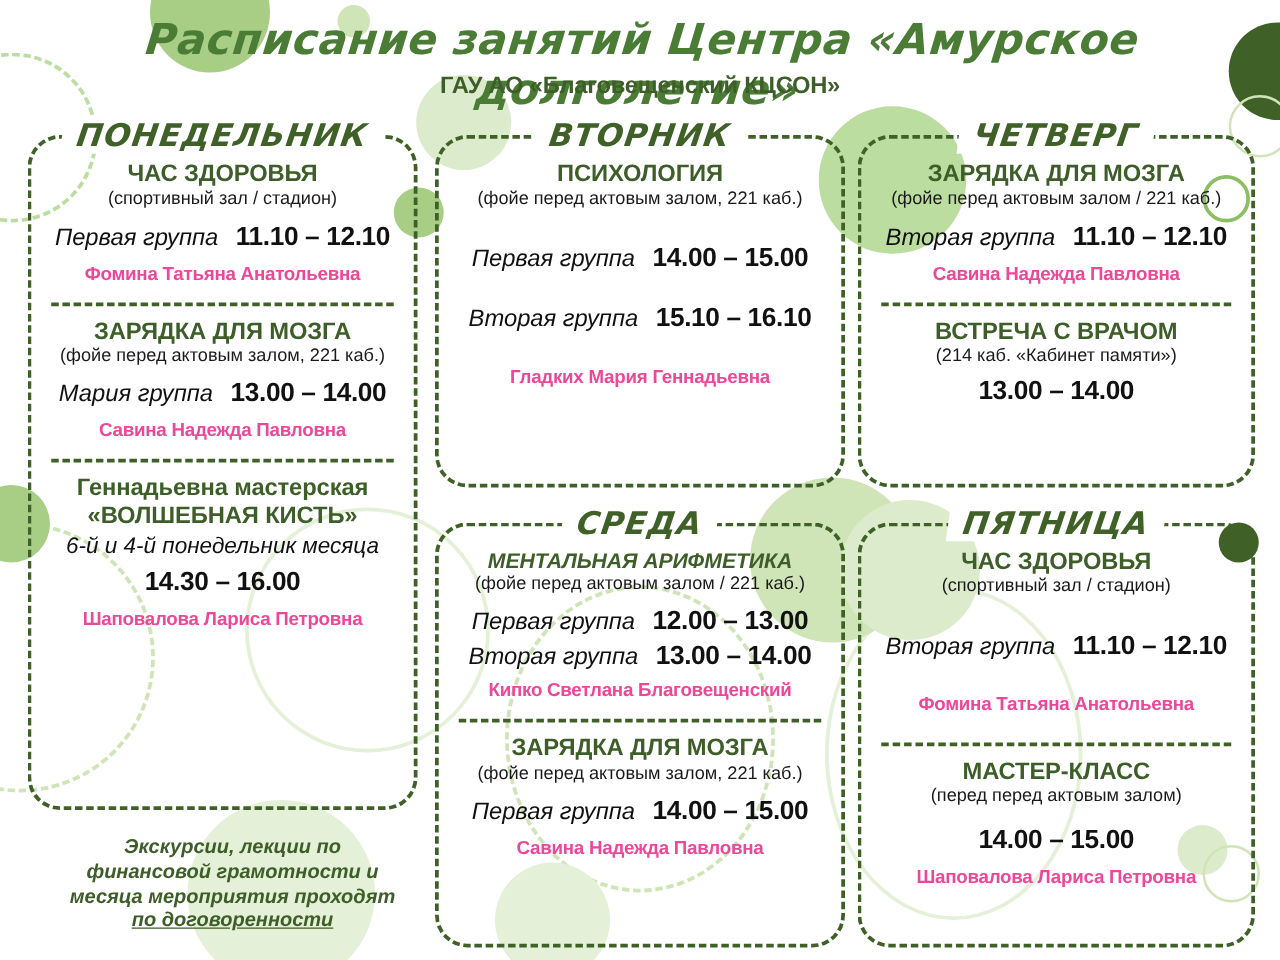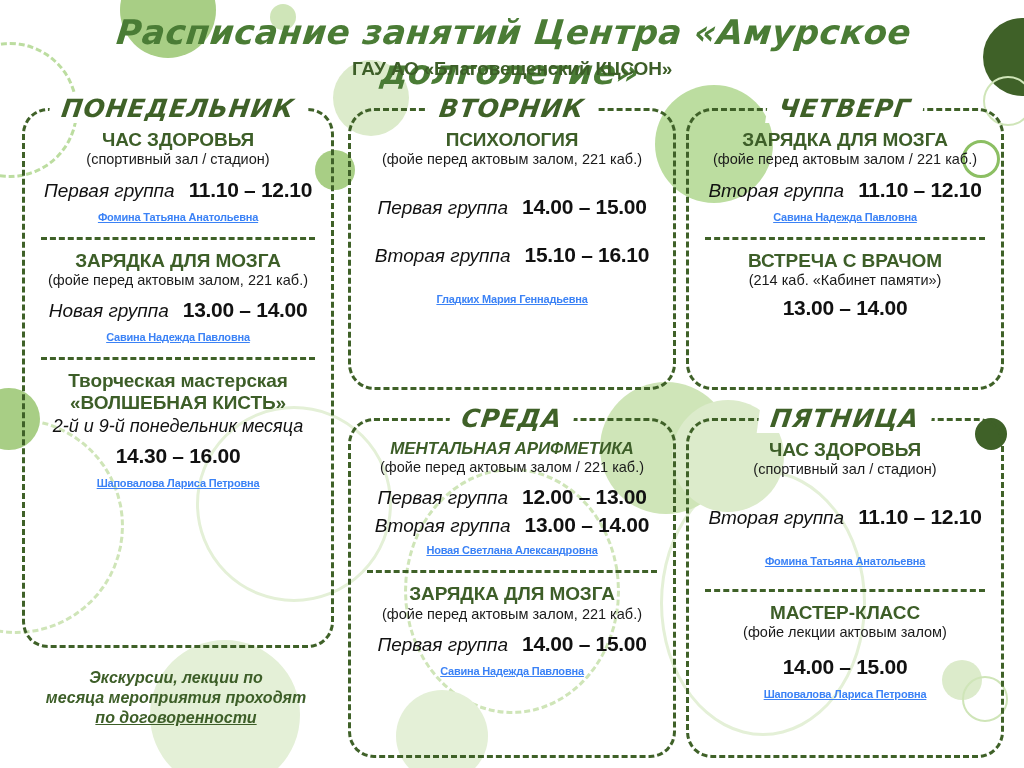--- a/index.html
+++ b/index.html
@@ -154,26 +154,25 @@
   .time-only {
     text-align: center;
     font-size: 21px;
     font-weight: 700;
     color: #111111;
     margin-top: 7px;
     letter-spacing: -0.3px;
   }
   .teacher {
     text-align: center;
-    font-size: 11px;
-    font-weight: 700;
-    color: #3b82f6;
+    font-size: 15px;
+    font-weight: 700;
+    color: #ec4899;
     margin-top: 9px;
     letter-spacing: -0.2px;
-    text-decoration: underline;
   }
   .freq {
     text-align: center;
     font-style: italic;
     font-size: 18px;
     color: #111111;
     line-height: 1.2;
     margin-top: 3px;
   }
   .sep {
@@ -236,41 +235,42 @@
       </div>
       <div class="teacher">Фомина Татьяна Анатольевна</div>
     </div>
 
     <hr class="sep">
 
     <div class="activity">
       <div class="act-title">ЗАРЯДКА ДЛЯ МОЗГА</div>
       <div class="act-place">(фойе перед актовым залом, 221 каб.)</div>
       <div class="slot">
-        <span class="slot-group">Новая группа</span>
+        <span class="slot-group">Мария группа</span>
         <span class="slot-time">13.00 – 14.00</span>
       </div>
       <div class="teacher">Савина Надежда Павловна</div>
     </div>
 
     <hr class="sep">
 
     <div class="activity">
-      <div class="act-title mixed">Творческая мастерская</div>
+      <div class="act-title mixed">Геннадьевна мастерская</div>
       <div class="act-title mixed">«ВОЛШЕБНАЯ КИСТЬ»</div>
-      <div class="freq">2-й и 9-й понедельник месяца</div>
+      <div class="freq">6-й и 4-й понедельник месяца</div>
       <div class="time-only">14.30 – 16.00</div>
       <div class="teacher">Шаповалова Лариса Петровна</div>
     </div>
 
   </div>
 </div>
 
-<div style="position:absolute; left:12px; top:658px; width:312px; z-index:5;" class="note">
+<div style="position:absolute; left:22px; top:658px; width:312px; z-index:5;" class="note">
   <div>Экскурсии, лекции по</div>
+  <div>финансовой грамотности и</div>
   <div>месяца мероприятия проходят</div>
   <div><u>по договоренности</u></div>
 </div>
 
 <div class="card" id="card-tue">
   <div class="day-label">ВТОРНИК</div>
   <div class="card-inner">
     <div class="activity">
       <div class="act-title">ПСИХОЛОГИЯ</div>
       <div class="act-place">(фойе перед актовым залом, 221 каб.)</div>
@@ -321,21 +321,21 @@
       <div class="act-title small">МЕНТАЛЬНАЯ АРИФМЕТИКА</div>
       <div class="act-place">(фойе перед актовым залом / 221 каб.)</div>
       <div class="slot">
         <span class="slot-group">Первая группа</span>
         <span class="slot-time">12.00 – 13.00</span>
       </div>
       <div class="slot" style="margin-top:4px;">
         <span class="slot-group">Вторая группа</span>
         <span class="slot-time">13.00 – 14.00</span>
       </div>
-      <div class="teacher" style="margin-top:7px;">Новая Светлана Александровна</div>
+      <div class="teacher" style="margin-top:7px;">Кипко Светлана Благовещенский</div>
     </div>
 
     <hr class="sep">
 
     <div class="activity">
       <div class="act-title">ЗАРЯДКА ДЛЯ МОЗГА</div>
       <div class="act-place">(фойе перед актовым залом, 221 каб.)</div>
       <div class="slot">
         <span class="slot-group">Первая группа</span>
         <span class="slot-time">14.00 – 15.00</span>
@@ -357,19 +357,19 @@
         <span class="slot-group">Вторая группа</span>
         <span class="slot-time">11.10 – 12.10</span>
       </div>
       <div class="teacher" style="margin-top:26px;">Фомина Татьяна Анатольевна</div>
     </div>
 
     <hr class="sep" style="margin-top:18px;">
 
     <div class="activity">
       <div class="act-title">МАСТЕР-КЛАСС</div>
-      <div class="act-place">(фойе лекции актовым залом)</div>
+      <div class="act-place">(перед перед актовым залом)</div>
       <div class="time-only" style="margin-top:14px;">14.00 – 15.00</div>
       <div class="teacher">Шаповалова Лариса Петровна</div>
     </div>
 
   </div>
 </div>
 
 </body></html>

